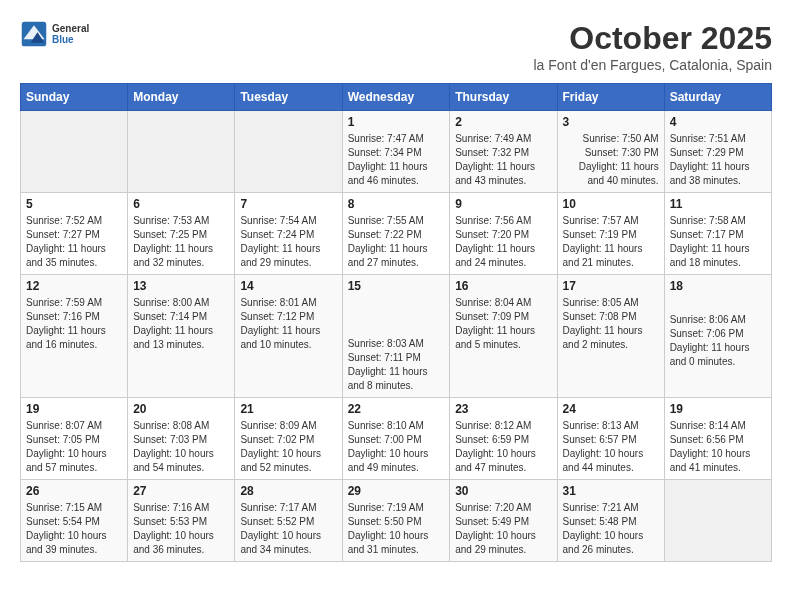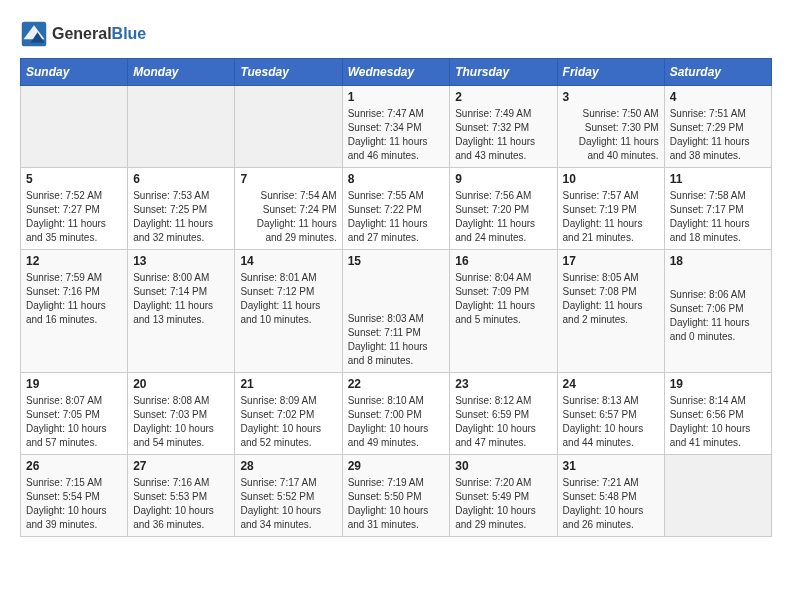--- a/index.html
+++ b/index.html
@@ -16,22 +16,22 @@
       align-items: flex-start;
       margin-bottom: 10px;
     }
     .logo {
       display: flex;
       align-items: center;
       gap: 4px;
     }
     .logo-text {
       display: flex;
-      flex-direction: row;
-      font-size: 16px;
+      flex-direction: column;
+      font-size: 10px;
       font-weight: bold;
       color: #1a1a1a;
       line-height: 1.1;
     }
     .logo-text span:first-child { color: #333; }
     .logo-text span:last-child { color: #2b6cb0; }
     .logo-icon {
       width: 28px;
       height: 28px;
     }
@@ -53,21 +53,20 @@
       font-size: 11px;
     }
     thead tr th {
       background-color: #3a6cc4;
       color: #fff;
       text-align: left;
       padding: 6px 5px;
       font-size: 12px;
       font-weight: bold;
       border: 1px solid #2a5cb4;
-      font-style: italic;
     }
     tbody tr td {
       border: 1px solid #ccc;
       vertical-align: top;
       padding: 4px 5px;
       width: 108px;
       min-height: 80px;
       background: #fff;
     }
     tbody tr:nth-child(odd) td {
@@ -97,20 +96,24 @@
     <svg class="logo-icon" viewBox="0 0 32 32">
       <rect x="2" y="2" width="28" height="28" rx="3" fill="#2b6cb0"></rect>
       <polygon points="16,6 28,22 4,22" fill="white" opacity="0.9"></polygon>
       <polygon points="20,14 28,26 12,26" fill="#1a4a8a"></polygon>
     </svg>
     <div class="logo-text">
       <span>General</span>
       <span>Blue</span>
     </div>
   </div>
+  <div class="title-block">
+    <div class="month-title">October 2025</div>
+    <div class="location-title">la Font d'en Fargues, Catalonia, Spain</div>
+  </div>
 </div>
 
 <table>
   <thead>
     <tr>
     <th>Sunday</th>
         <th>Monday</th>
         <th>Tuesday</th>
         <th>Wednesday</th>
         <th>Thursday</th>
@@ -156,21 +159,21 @@
 Daylight: 11 hours and 35 minutes.</div>
         </td>
         <td>
           <span class="day-num">6</span>
           <div class="day-info" style="white-space: pre-line;">Sunrise: 7:53 AM
 Sunset: 7:25 PM
 Daylight: 11 hours and 32 minutes.</div>
         </td>
         <td>
           <span class="day-num">7</span>
-          <div class="day-info" style="white-space: pre-line; text-align: right;">Sunrise: 7:54 AM
+          <div class="day-info" style="white-space: pre-line;">Sunrise: 7:54 AM
 Sunset: 7:24 PM
 Daylight: 11 hours and 29 minutes.</div>
         </td>
         <td>
           <span class="day-num">8</span>
           <div class="day-info" style="white-space: pre-line;">Sunrise: 7:55 AM
 Sunset: 7:22 PM
 Daylight: 11 hours and 27 minutes.</div>
         </td>
         <td>

